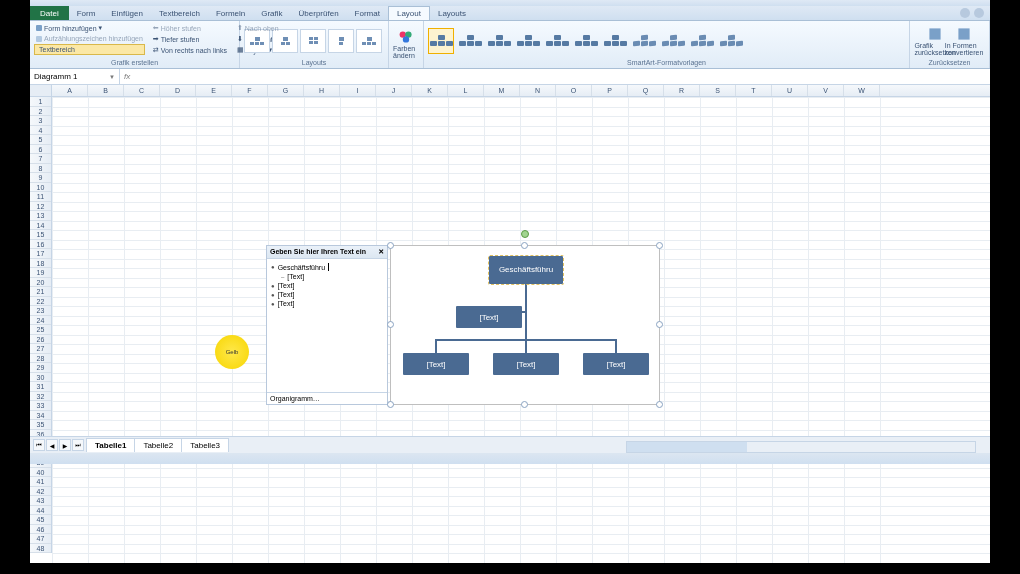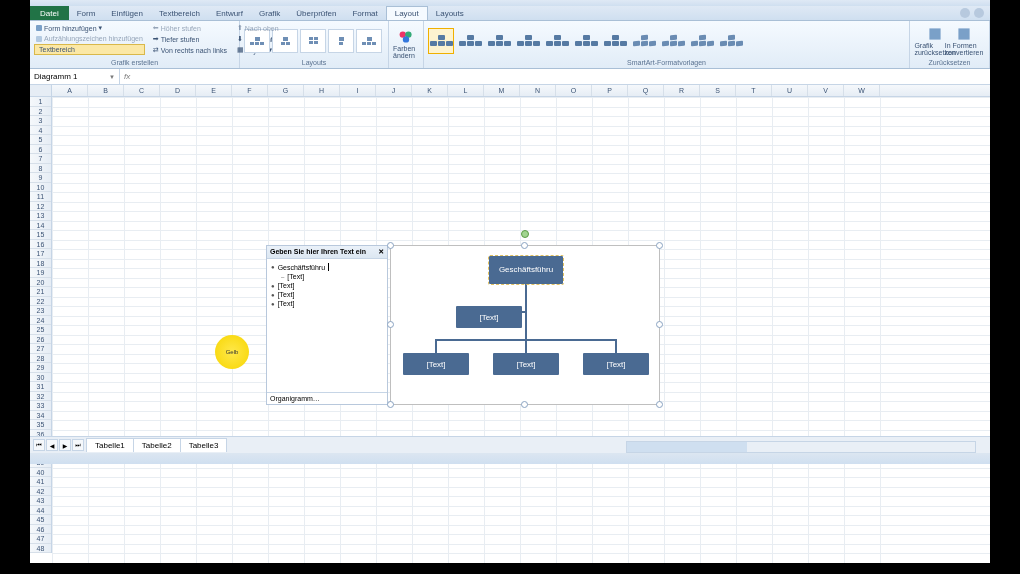--- a/index.html
+++ b/index.html
@@ -84,42 +84,42 @@
 .tp-bullet { font-size: 6px; color: #555; }
 .tp-item.sub { padding-left: 10px; }
 .tp-item.sub .tp-bullet::before { content: "–"; }
 .tp-footer { position: absolute; bottom: 0; left: 0; right: 0; border-top: 1px solid #c6d5e6; padding: 2px 3px; font-size: 7px; }
 
 
 .sheettabs { position: absolute; bottom: 11px; left: 0; right: 0; height: 17px; background: #e9eff6; display: flex; align-items: center; font-size: 8px; border-top: 1px solid #c6d5e6; }
 .nav-btns { display: flex; gap: 1px; padding: 0 3px; }
 .nav-btn { width: 12px; height: 12px; background: #f5f8fb; border: 1px solid #c6d5e6; font-size: 6px; display: flex; align-items: center; justify-content: center; }
 .stab { padding: 2px 8px; background: #fff; border: 1px solid #c6d5e6; border-bottom: none; margin-left: -1px; }
-.stab.active { font-weight: normal; }
+.stab.active { font-weight: bold; }
 .hscroll { position: absolute; right: 14px; bottom: 0; height: 12px; width: 350px; background: #e9eff6; border: 1px solid #c6d5e6; }
 .hscroll-thumb { position: absolute; left: 0; top: 0; height: 100%; width: 120px; background: #cfdff0; }
 
 .statusbar { position: absolute; bottom: 0; left: 0; right: 0; height: 11px; background: linear-gradient(#dce6f1,#cfdff0); }
 
 .help-ic { margin-left: auto; padding: 2px 6px; display: flex; gap: 4px; }
 .help-ic span { width: 10px; height: 10px; background: #b7c9de; border-radius: 50%; display: inline-block; }
 </style>
 </head>
 <body>
 
 <div class="app">
 
   <div class="titlebar"></div>
 
   <div class="ribbon-tabs">
     <div class="file-tab">Datei</div>
     <div class="ribbon-tab">Form</div>
     <div class="ribbon-tab">Einfügen</div>
     <div class="ribbon-tab">Textbereich</div>
-    <div class="ribbon-tab">Entwurf</div>
+    <div class="ribbon-tab">Formeln</div>
     <div class="ribbon-tab">Grafik</div>
     <div class="ribbon-tab">Überprüfen</div>
     <div class="ribbon-tab">Format</div>
     <div class="ribbon-tab active">Layout</div>
     <div class="ribbon-tab">Layouts</div>
     <div class="help-ic">
       <span></span>
       <span></span>
     </div>
   </div>

